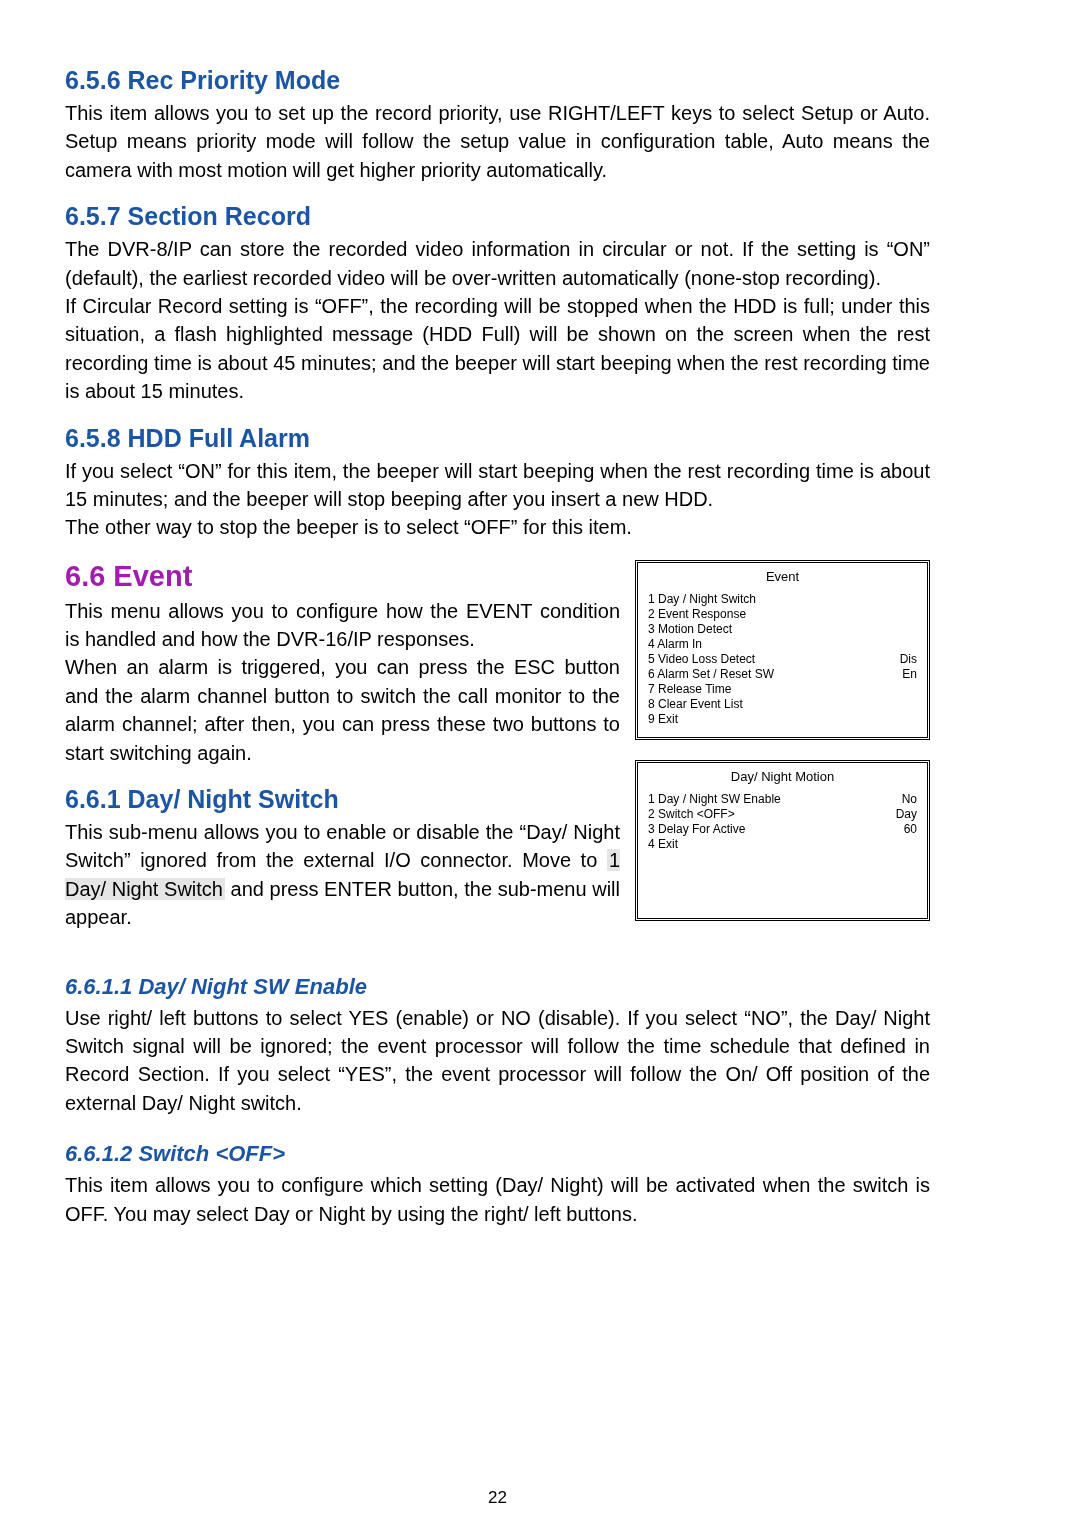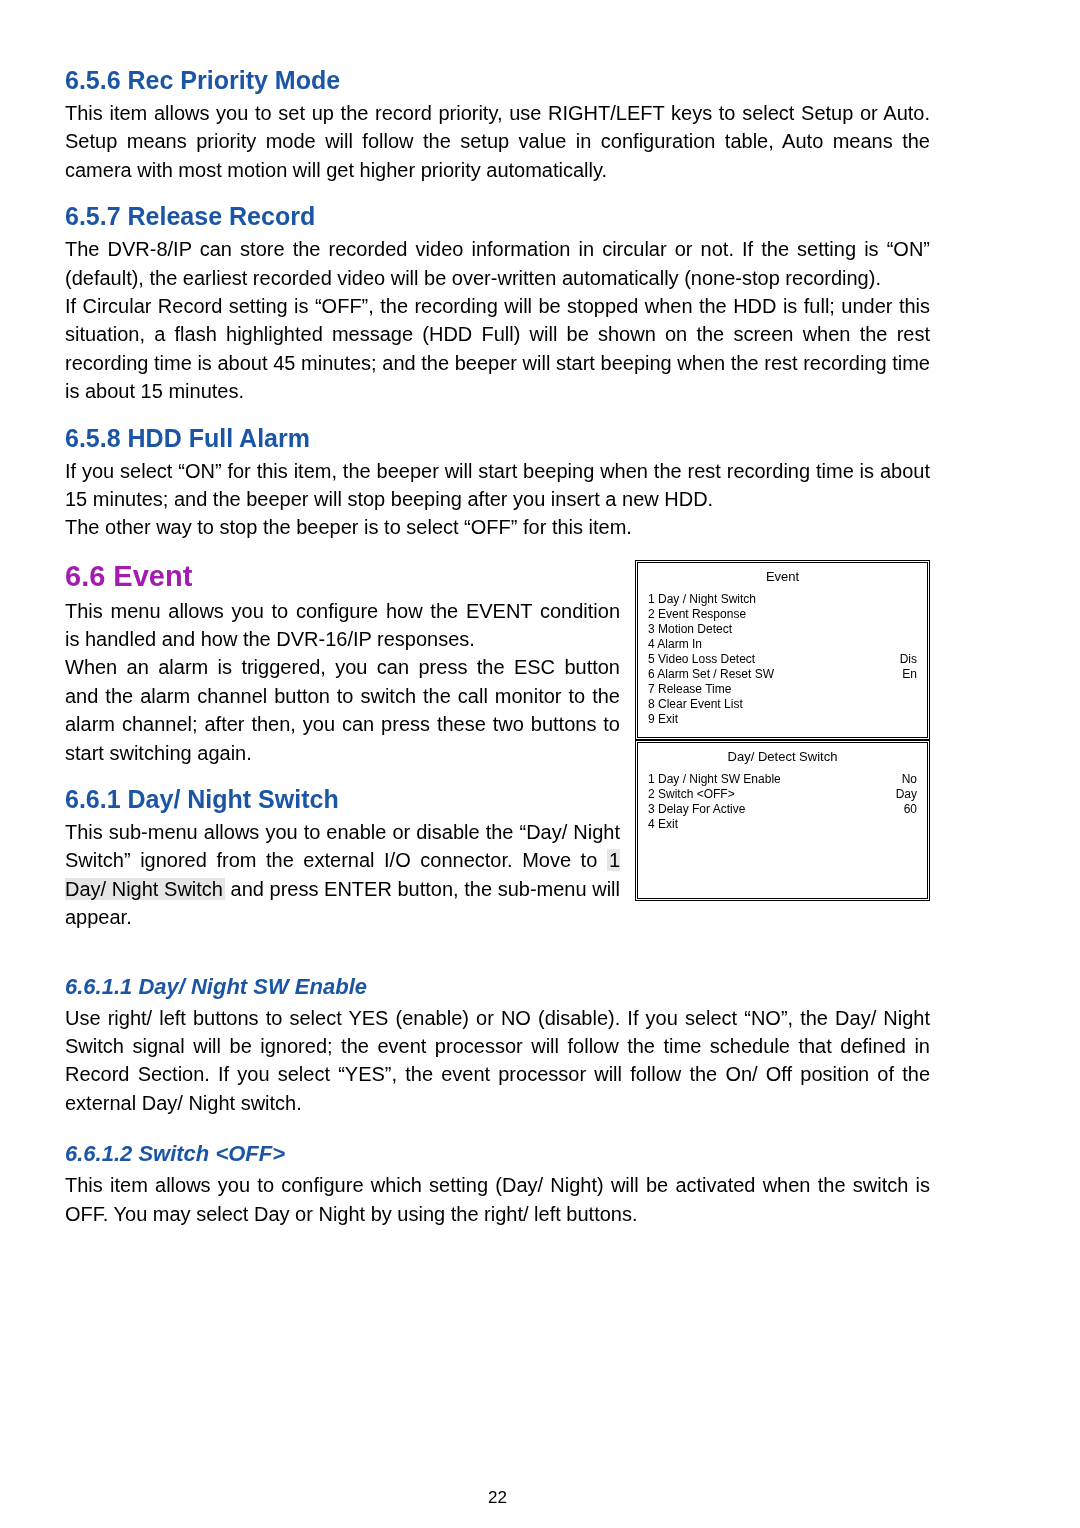--- a/index.html
+++ b/index.html
@@ -49,20 +49,21 @@
   }
   .hl {
     background: #e5e5e5;
     padding: 0 2px;
   }
   .panel-wrap {
     float: right;
     margin-left: 15px;
     display: flex;
     flex-direction: column;
+    gap: 20px;
     justify-content: space-between;
   }
   .panel {
     width: 295px;
     border: 3px double #000;
     box-sizing: border-box;
     padding: 6px 10px 10px 10px;
     background: #fff;
   }
   .panel-title {
@@ -88,21 +89,21 @@
   }
 </style>
 </head>
 <body>
 
 <div class="page">
 
   <div class="h2">6.5.6 Rec Priority Mode</div>
   <div class="body">This item allows you to set up the record priority, use RIGHT/LEFT keys to select Setup or Auto. Setup means priority mode will follow the setup value in configuration table, Auto means the camera with most motion will get higher priority automatically.</div>
 
-  <div class="h2">6.5.7 Release Record</div>
+  <div class="h2">6.5.7 Section Record</div>
   <div class="body" style="margin-bottom:0">The DVR-8/IP can store the recorded video information in circular or not. If the setting is “ON” (default), the earliest recorded video will be over-written automatically (none-stop recording).</div>
   <div class="body">If Circular Record setting is “OFF”, the recording will be stopped when the HDD is full; under this situation, a flash highlighted message (HDD Full) will be shown on the screen when the rest recording time is about 45 minutes; and the beeper will start beeping when the rest recording time is about 15 minutes.</div>
 
   <div class="h2">6.5.8 HDD Full Alarm</div>
   <div class="body" style="margin-bottom:0">If you select “ON” for this item, the beeper will start beeping when the rest recording time is about 15 minutes; and the beeper will stop beeping after you insert a new HDD.</div>
   <div class="body">The other way to stop the beeper is to select “OFF” for this item.</div>
 
   <div class="panel-wrap">
     <div class="panel">
       <div class="panel-title">Event</div>
@@ -140,21 +141,21 @@
             <span></span>
           </div>
         <div class="panel-row">
             <span>9 Exit</span>
             <span></span>
           </div>
       </div>
     </div>
 
     <div class="panel">
-      <div class="panel-title">Day/ Detect Switch</div>
+      <div class="panel-title">Day/ Night Motion</div>
       <div class="panel-body">
         <div class="panel-row">
             <span>1 Day / Night SW Enable</span>
             <span>No</span>
           </div>
         <div class="panel-row">
             <span>2 Switch &lt;OFF&gt;</span>
             <span>Day</span>
           </div>
         <div class="panel-row">

